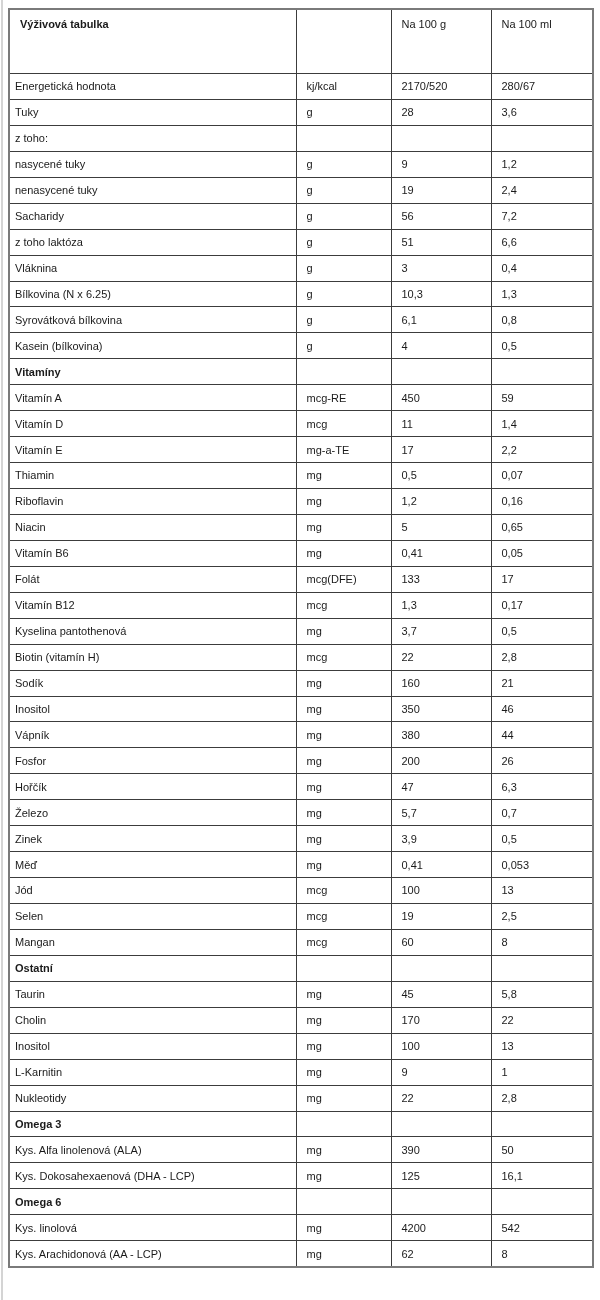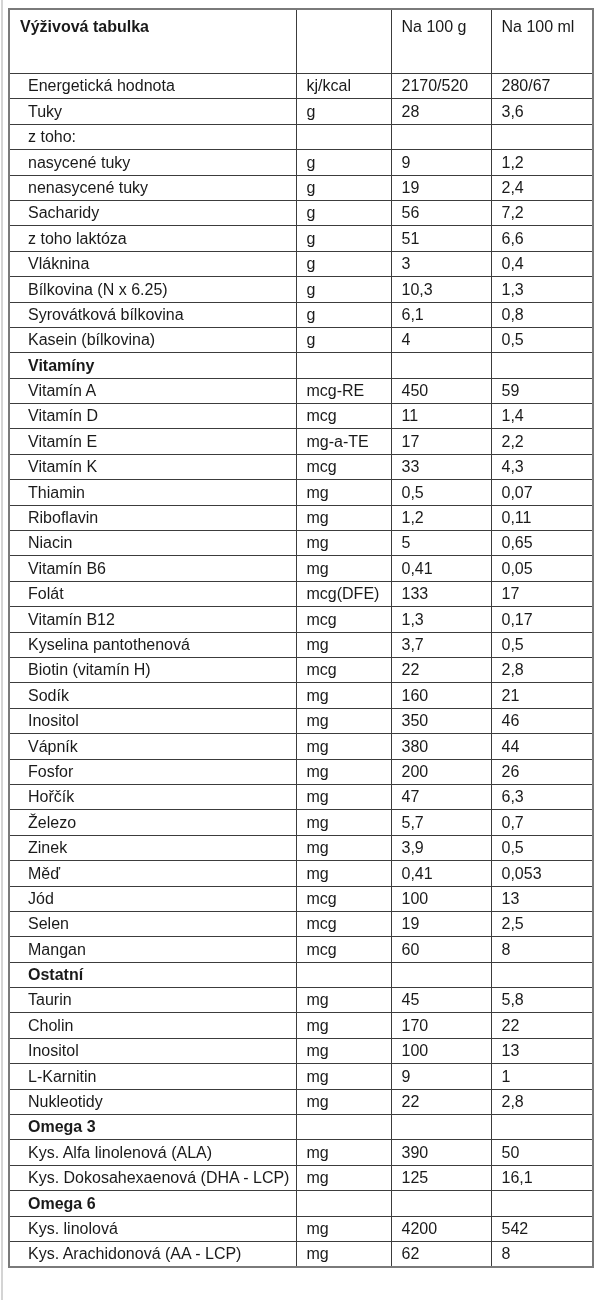--- a/index.html
+++ b/index.html
@@ -21,35 +21,35 @@
     background: #d4d4d4;
   }
   table.nutri {
     position: absolute;
     left: 8px;
     top: 8px;
     width: 584px;
     height: 1260px;
     border-collapse: collapse;
     table-layout: fixed;
-    font-size: 16px;
+    font-size: 11px;
     line-height: 1.1;
     border: 2px solid #7a7a7a;
   }
   table.nutri th,
   table.nutri td {
     border: 1px solid #3c3c3c;
     text-align: left;
     vertical-align: middle;
     padding: 0 2px 0 10px;
     overflow: hidden;
     white-space: nowrap;
     font-weight: normal;
   }
-  table.nutri td:first-child { padding-left: 18px; }
+  table.nutri td:first-child { padding-left: 5px; }
   table.nutri thead th {
     height: 55px;
     vertical-align: top;
     padding-top: 8px;
   }
   table.nutri thead th.title-cell { font-weight: bold; }
   table.nutri tbody tr { height: 23.6px; }
   table.nutri td.bold { font-weight: bold; }
 </style>
 </head>
@@ -157,36 +157,30 @@
           <td>11</td>
           <td>1,4</td>
         </tr>
         <tr>
           <td>Vitamín E</td>
           <td>mg-a-TE</td>
           <td>17</td>
           <td>2,2</td>
         </tr>
         <tr>
-          <td>Vitamín K</td>
-          <td>mcg</td>
-          <td>33</td>
-          <td>4,3</td>
-        </tr>
-        <tr>
           <td>Thiamin</td>
           <td>mg</td>
           <td>0,5</td>
           <td>0,07</td>
         </tr>
         <tr>
           <td>Riboflavin</td>
           <td>mg</td>
           <td>1,2</td>
-          <td>0,11</td>
+          <td>0,16</td>
         </tr>
         <tr>
           <td>Niacin</td>
           <td>mg</td>
           <td>5</td>
           <td>0,65</td>
         </tr>
         <tr>
           <td>Vitamín B6</td>
           <td>mg</td>

